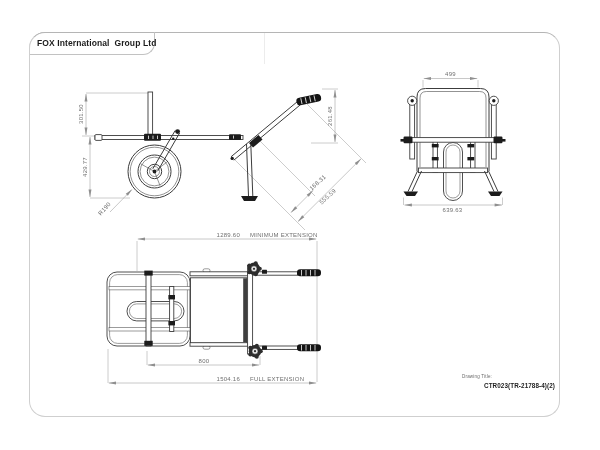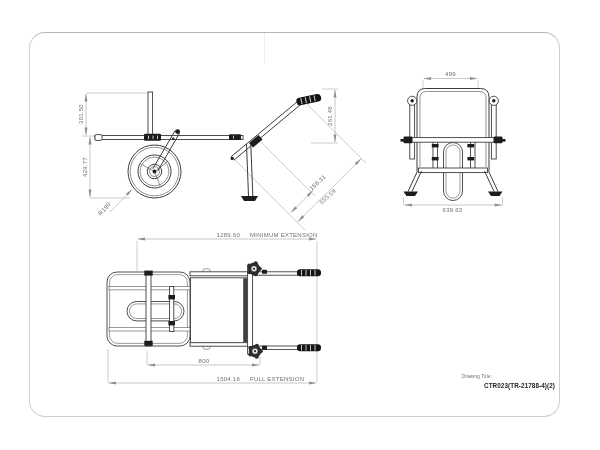--- a/index.html
+++ b/index.html
@@ -24,20 +24,23 @@
   .blk{fill:#1c1c1c;stroke:none;}
   .d{fill:none;stroke:#a3a3a3;stroke-width:.55;}
   .dm{fill:none;stroke:#9a9a9a;stroke-width:.55;}
   .dt{fill:#6f6f6f;font-size:6px;letter-spacing:.25px;}
   .rib{stroke:#fff;stroke-width:.9;opacity:.85;}
 </style>
 </head>
 <body>
 
 <div class="sheet">
+  <div class="sheet-tab">
+    <span class="label">FOX International  Group Ltd</span>
+  </div>
   <div class="crease"></div>
   <div class="titleblock">
     <span class="tb-label">Drawing Title:</span>
     <span class="tb-number">CTR023(TR-21788-4)(2)</span>
   </div>
 </div>
 
 <svg width="600" height="450" viewBox="0 0 600 450">
   <defs>
     <marker id="arw" viewBox="0 0 8 4" markerWidth="8" markerHeight="4" refX="7.6" refY="2" orient="auto-start-reverse" markerUnits="userSpaceOnUse">

